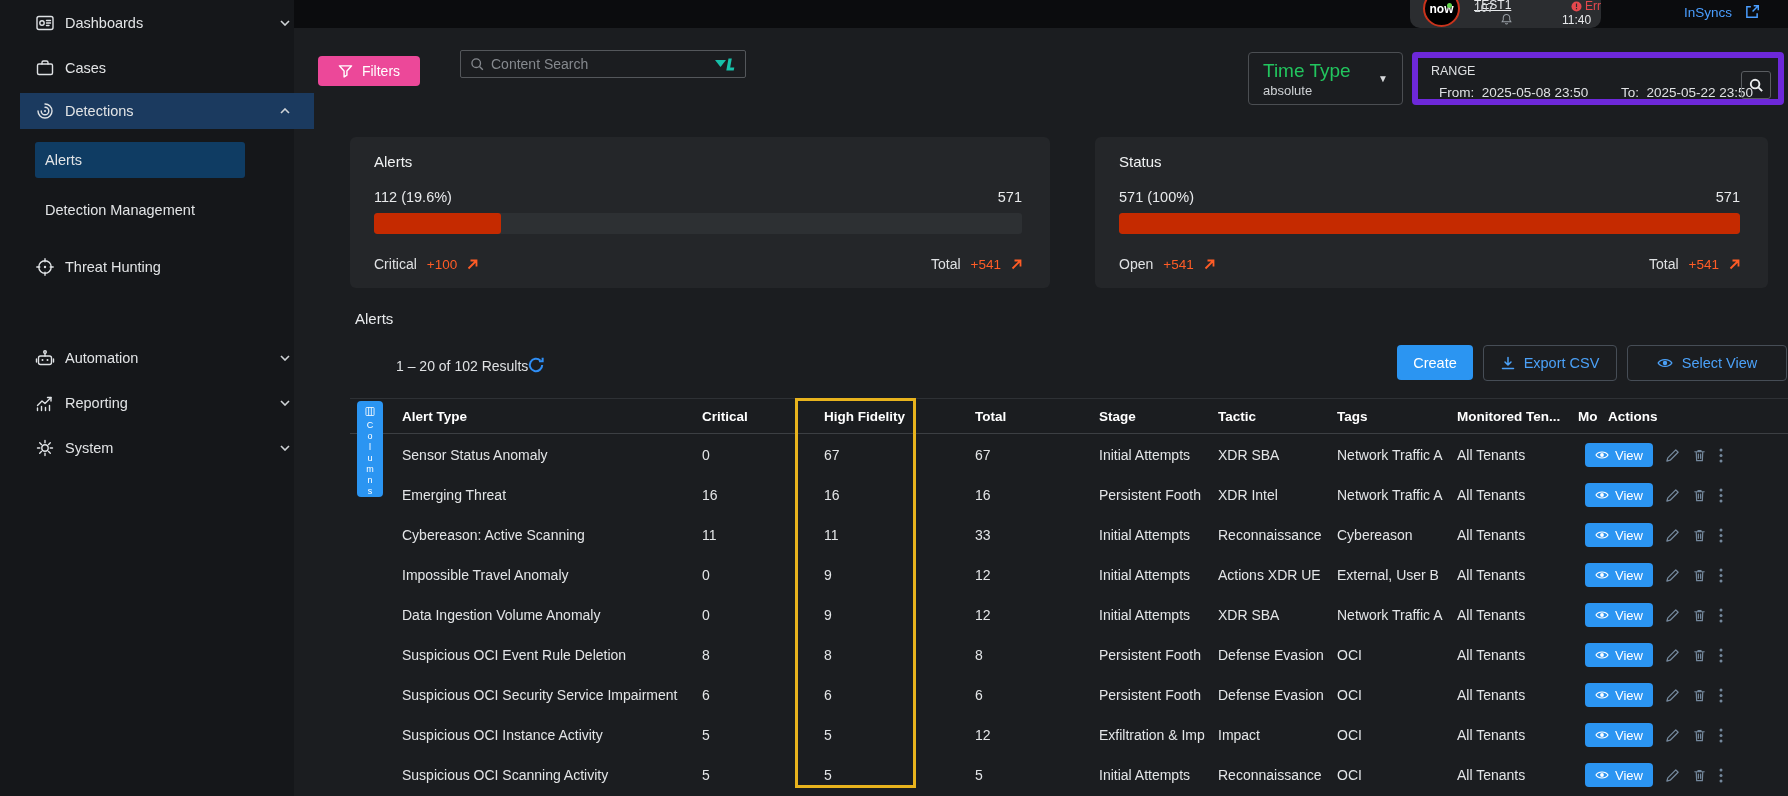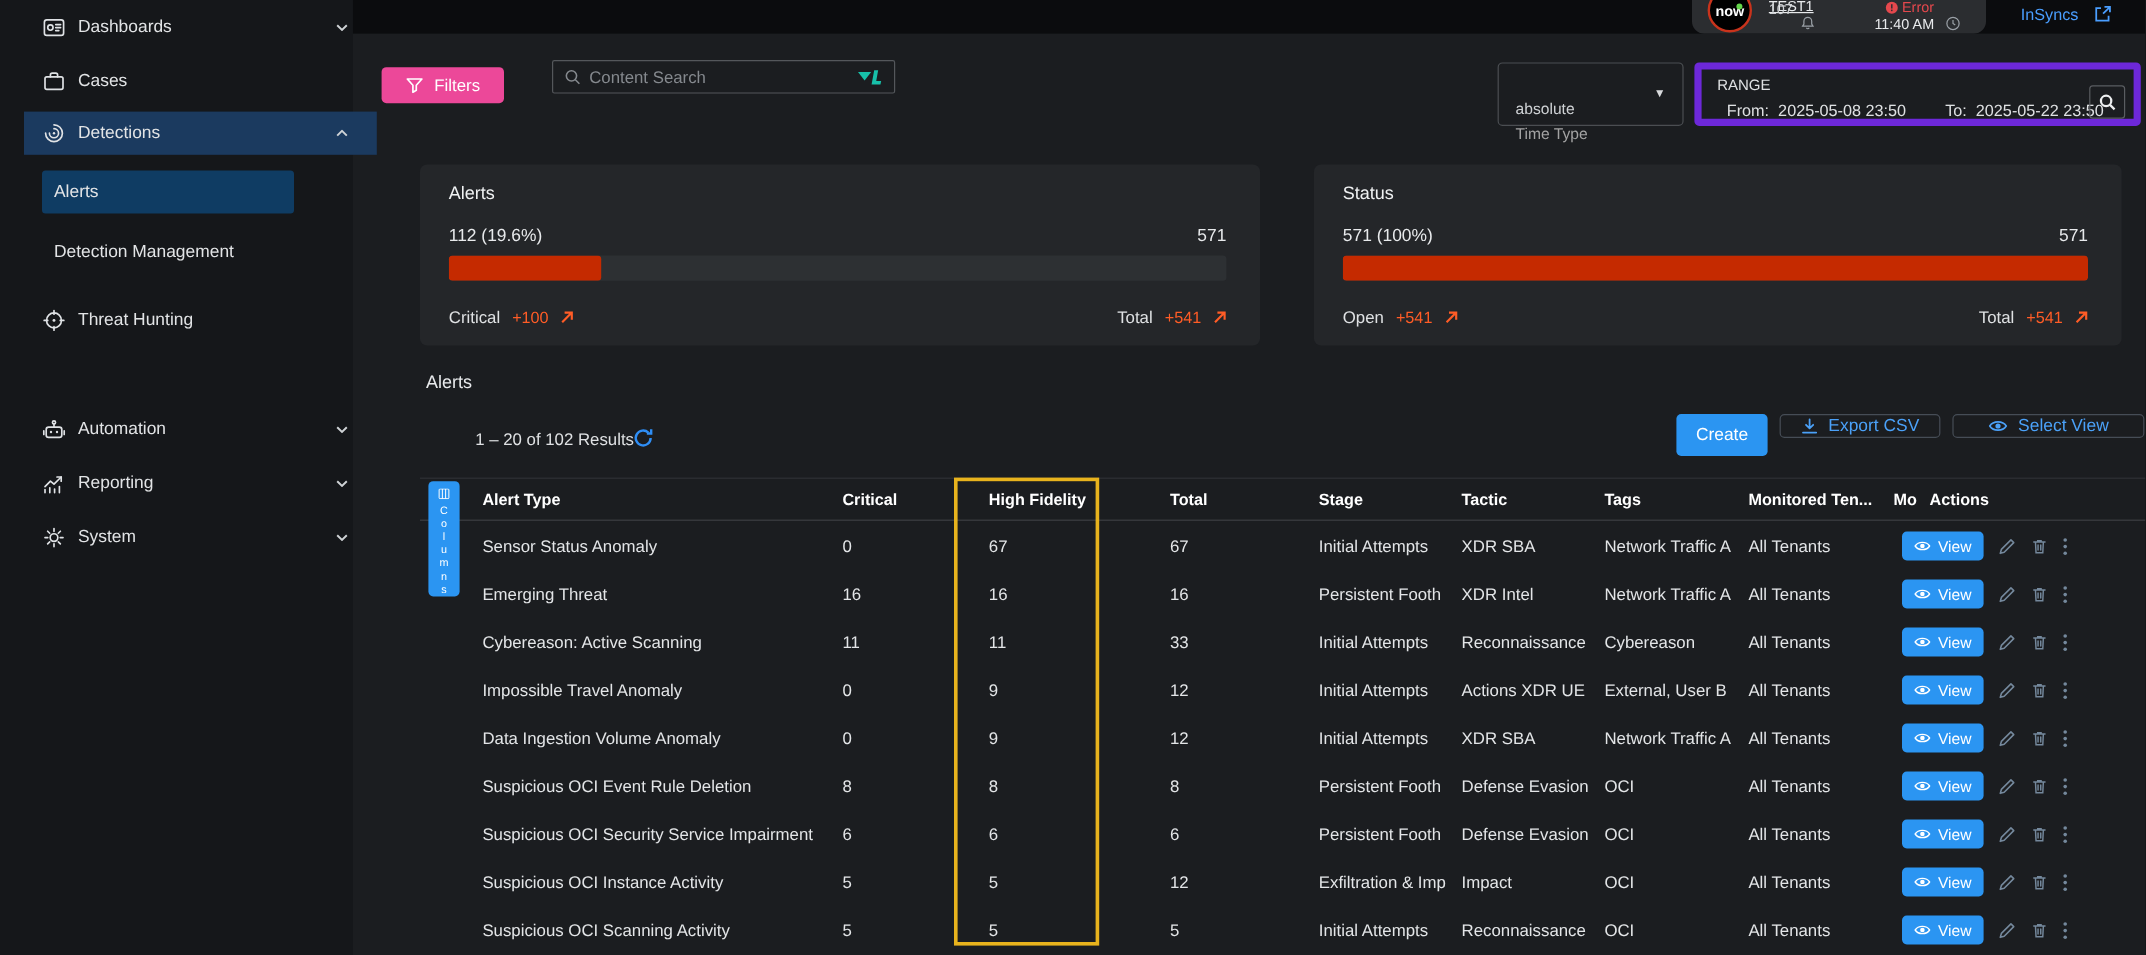--- a/index.html
+++ b/index.html
@@ -13,41 +13,41 @@
   .nav-item .nlabel { position:absolute; left:45px; top:50%; transform:translateY(-50%); white-space:nowrap; }
   .nav-item .chev { position:absolute; right:24px; top:50%; transform:translateY(-50%); }
   .nav-item.active-parent { background:#1b3a5f; }
   .nav-sub { position:absolute; left:35px; width:210px; height:36px; color:#e2e4e6; font-size:14.5px; cursor:pointer; border-radius:3px; }
   .nav-sub .nlabel { position:absolute; left:10px; top:50%; transform:translateY(-50%); }
   .nav-sub.selected { background:#0f3c63; }
   svg.ico { stroke:#dfe2e5; fill:none; stroke-width:1.4; stroke-linecap:round; stroke-linejoin:round; }
 
   
   .topstrip { position:absolute; left:294px; top:0; width:1494px; height:28px; background:#0b0c0e; }
-  .userpill { position:absolute; left:1410px; top:0; width:245px; height:28px; background:#2b2d30; border-radius:0 0 10px 10px; overflow:hidden; z-index:3; }
+  .userpill { position:absolute; left:1410px; top:0; width:191px; height:28px; background:#2b2d30; border-radius:0 0 10px 10px; overflow:hidden; z-index:3; }
   .now-logo { position:absolute; left:13px; top:-10px; width:37px; height:37px; border-radius:50%; background:#000; border:2px solid #c9331c; color:#fff; font-weight:bold; font-size:12px; display:flex; align-items:center; justify-content:center; }
   .now-dot { position:absolute; right:6px; top:11px; width:5px; height:5px; border-radius:50%; background:#63d64a; }
   .pill-tenant { position:absolute; left:64px; top:-2px; font-size:12px; color:#e8eaec; text-decoration:underline; }
   .pill-count { position:absolute; left:64px; top:1px; font-size:12px; color:#cfd2d5; }
   .pill-bell { position:absolute; left:90px; top:13px; }
   .pill-error { position:absolute; left:175px; top:-1px; font-size:12px; color:#e5484d; }
   .pill-error-ico { position:absolute; left:161px; top:1px; }
   .pill-time { position:absolute; left:152px; top:13px; font-size:12px; color:#e8eaec; }
   .pill-clock { position:absolute; left:211px; top:13px; }
   .insyncs { position:absolute; left:1684px; top:5px; color:#4a9eff; font-size:13.5px; cursor:pointer; z-index:3; }
   .extlink { position:absolute; left:1744px; top:4px; z-index:3; }
 
   
   .btn-filters { position:absolute; left:318px; top:56px; width:102px; height:30px; background:#ec4899; border-radius:4px; color:#fff; font-size:14px; display:flex; align-items:center; justify-content:center; gap:9px; cursor:pointer; }
   .search-box { position:absolute; left:460px; top:50px; width:286px; height:28px; border:1px solid #54575b; border-radius:2px; display:flex; align-items:center; padding:0 9px; background:transparent; }
   .search-box input { flex:1; background:transparent; border:none; outline:none; color:#c8cbce; font-size:14px; margin-left:7px; font-family:"Liberation Sans",sans-serif; }
   .search-box input::placeholder { color:#85898e; }
 
   .time-type { position:absolute; left:1248px; top:52px; width:155px; height:53px; border:1px solid #4b4e52; border-radius:4px; cursor:pointer; }
-  .tt-label { position:absolute; left:14px; top:7px; font-size:13px; color:#a3a3a3;margin-top:44px; }
+  .tt-label { position:absolute; left:14px; top:7px; font-size:19px; color:#22c55e; }
   .tt-value { position:absolute; left:14px; top:30px; font-size:13px; color:#cfd2d5; }
   .tt-caret { position:absolute; right:14px; top:20px; font-size:10px; color:#d8dadc; }
 
   .range-panel { position:absolute; left:1412px; top:52px; width:372px; height:53px; border:6px solid #6d28d9; border-radius:4px; }
   .range-label { position:absolute; left:13px; top:6px; font-size:12.5px; color:#dfe1e3; }
   .from-group { position:absolute; left:21px; top:27px; font-size:13.5px; color:#dfe1e3; white-space:nowrap; }
   .to-group { position:absolute; left:203px; top:27px; font-size:13.5px; color:#dfe1e3; white-space:nowrap; }
   .range-search-btn { position:absolute; right:7px; top:13px; width:30px; height:28px; border:1px solid #5a5d61; border-radius:3px; display:flex; align-items:center; justify-content:center; cursor:pointer; }
 
   
@@ -61,21 +61,21 @@
   .card-bar-fill { height:100%; background:#c52a00; border-radius:3px; }
   .card-foot-l { position:absolute; left:24px; top:119px; font-size:14px; color:#dfe1e3; display:flex; align-items:center; gap:10px; }
   .card-foot-r { position:absolute; right:28px; top:119px; font-size:14px; color:#dfe1e3; display:flex; align-items:center; gap:10px; }
   .delta { color:#ff5c26; font-size:13.5px; }
 
   
   .section-title { position:absolute; left:355px; top:310px; font-size:15px; color:#e8eaec; }
   .results { position:absolute; left:396px; top:358px; font-size:14px; color:#dfe1e3; }
   .refresh { position:absolute; left:527px; top:356px; cursor:pointer; }
   .btn-create { position:absolute; left:1397px; top:345px; width:76px; height:35px; background:#2b95f2; border-radius:4px; color:#fff; font-size:14.5px; display:flex; align-items:center; justify-content:center; cursor:pointer; }
-  .btn-outline { position:absolute; top:345px; height:20px; border:1px solid #464d56; border-radius:4px; color:#4ba1f8; font-size:14.5px; display:flex; align-items:center; justify-content:center; gap:9px; cursor:pointer; }
+  .btn-outline { position:absolute; top:345px; height:36px; border:1px solid #464d56; border-radius:4px; color:#4ba1f8; font-size:14.5px; display:flex; align-items:center; justify-content:center; gap:9px; cursor:pointer; }
   .btn-export { left:1483px; width:134px; }
   .btn-selectview { left:1627px; width:160px; }
 
   
   .thead { position:absolute; left:350px; top:398px; width:1438px; height:35px; display:grid;
            grid-template-columns:345px 120px 150px 120px 128px 119px 120px 121px 28px 187px;
            border-top:1px solid #2e3135; }
   .thead > div { font-weight:bold; font-size:13.5px; color:#fff; display:flex; align-items:center; white-space:nowrap; overflow:hidden; }
   .thead-sep { position:absolute; left:350px; top:433px; width:1438px; height:1px; background:#3c3f43; }
   .tbody { position:absolute; left:350px; top:435px; width:1438px; }

